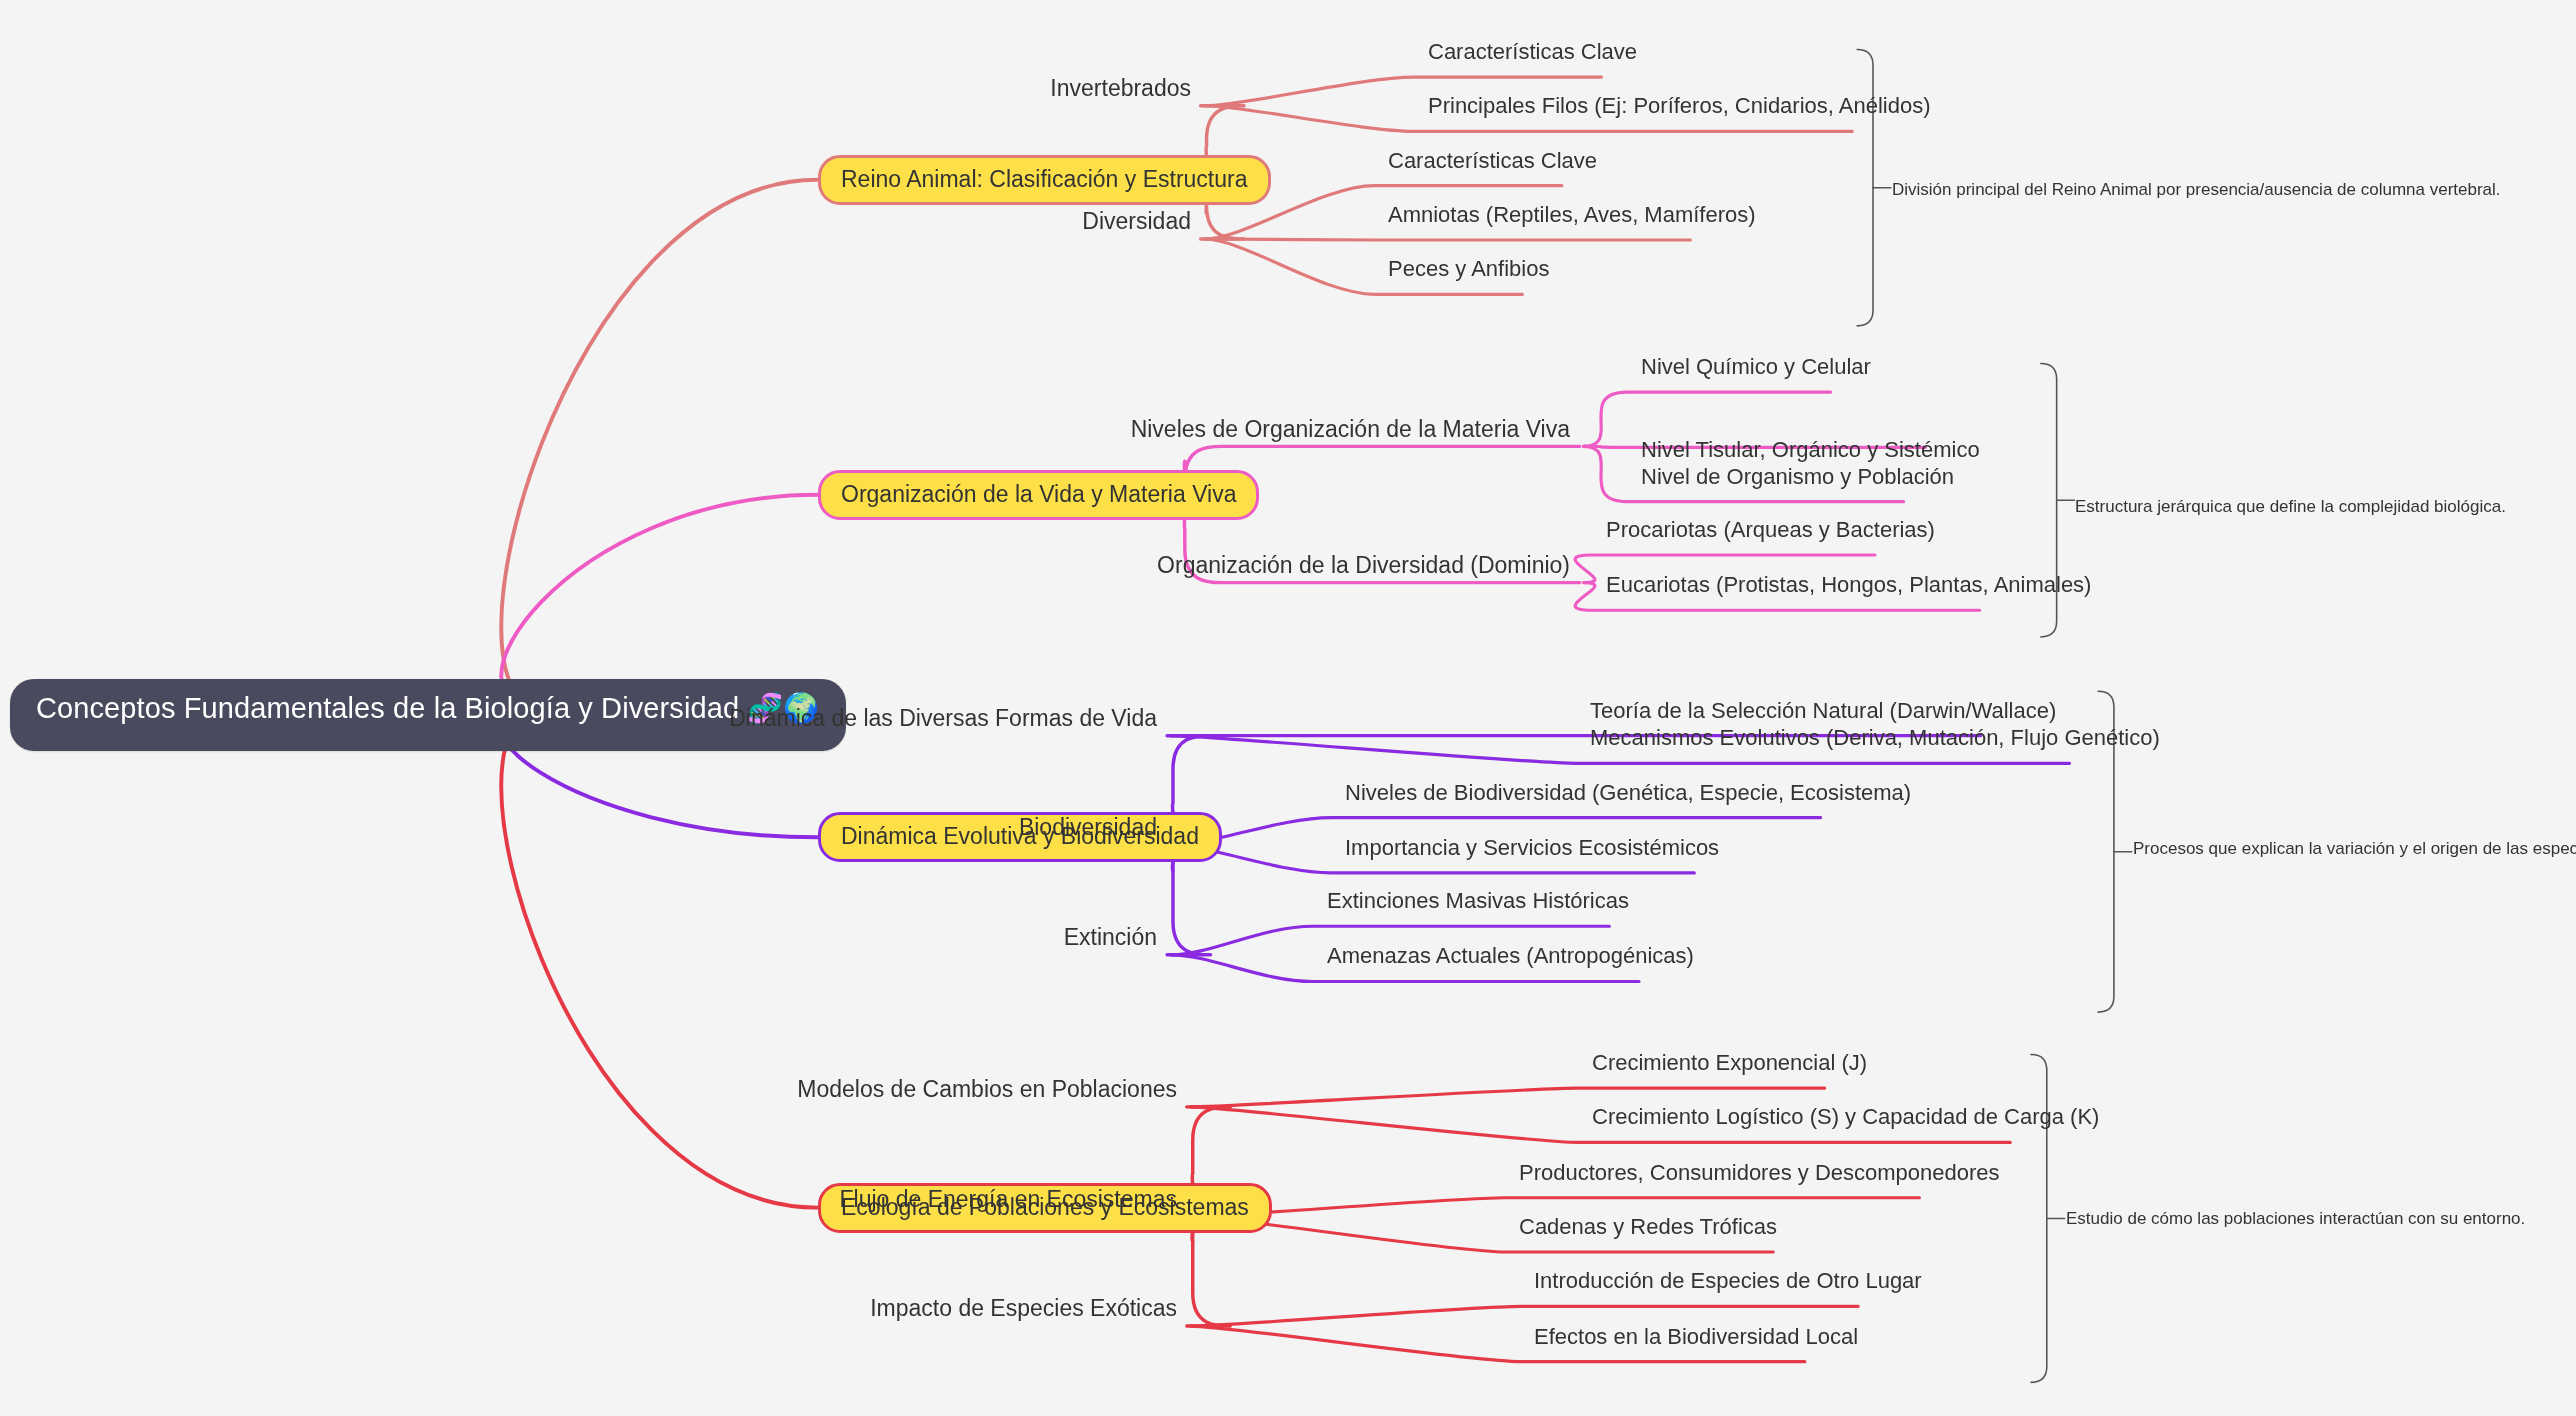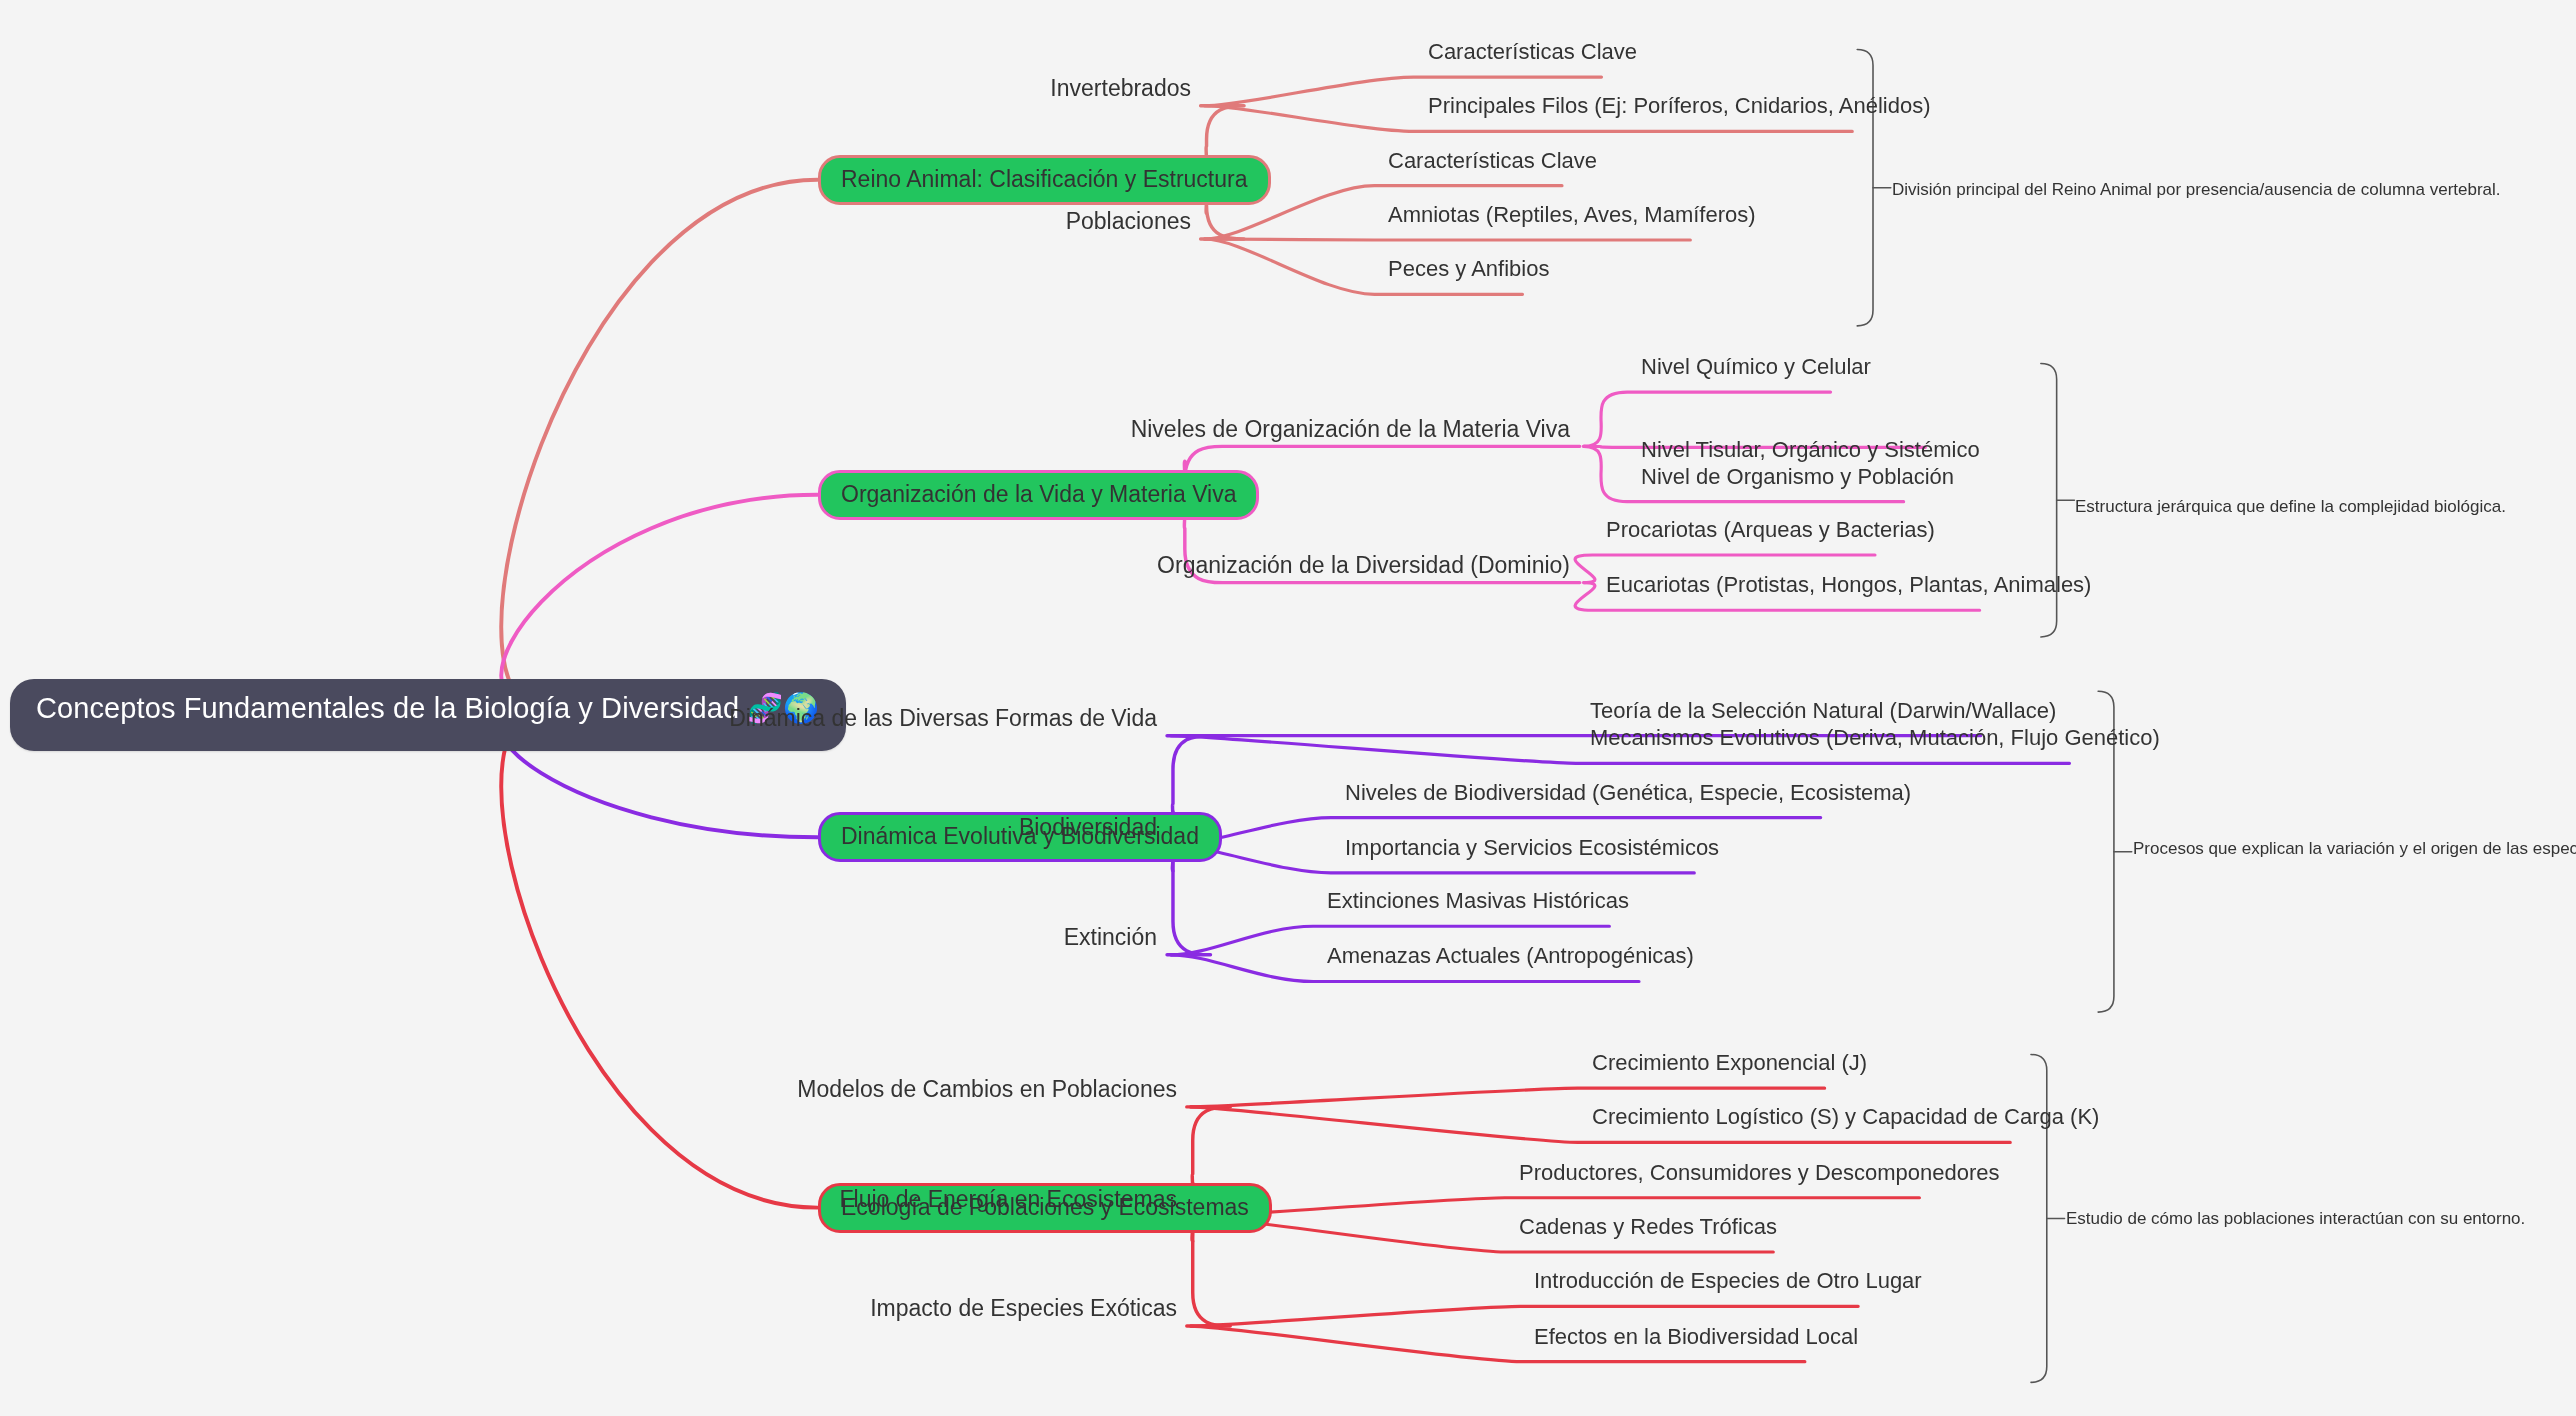--- a/index.html
+++ b/index.html
@@ -21,21 +21,21 @@
     background:#4a4a5e;color:#ffffff;
     border-radius:24px;
     padding:12px 26px 26px 26px;
     font-size:29px;
     letter-spacing:0.1px;
     box-shadow:0 1px 2px rgba(0,0,0,.12);
   }
 
   
   .pill{
-    background:#22c55e;
+    background:#fde047;
     border:3px solid #ccc;
     border-radius:22px;
     padding:8px 20px 9px 20px;
     font-size:23px;
     color:#333333;
     transform:translateY(-50%);
   }
   .pill.c1{border-color:#e07a7a;}
   .pill.c2{border-color:#ef5bc4;}
   .pill.c3{border-color:#8a2be2;}
@@ -143,21 +143,21 @@
       <path d="M 2057 1068 Q 2073 1068 2073 1084
               L 2073 1384 Q 2073 1400 2057 1400" fill="none" stroke="#555555" stroke-width="1.6" stroke-linecap="round" stroke-linejoin="round"></path>
       <path d="M 2073 1234 L 2091 1234" fill="none" stroke="#555555" stroke-width="1.6" stroke-linecap="round" stroke-linejoin="round"></path>
     </svg>
   <div id="nodes">
       <div class="node root" style="background: rgb(74, 74, 94); color: rgb(255, 255, 255);">Conceptos Fundamentales de la Biología y Diversidad 🧬🌍</div>
       <div class="node pill c1" style="left: 818px; top: 180px;">Reino Animal: Clasificación y Estructura</div>
       <div class="node lbl2" style="left: 1201px; top: 88px;">Invertebrados</div>
       <div class="node lbl3" style="left: 1426px; top: 77px;">Características Clave</div>
       <div class="node lbl3" style="left: 1426px; top: 131px;">Principales Filos (Ej: Poríferos, Cnidarios, Anélidos)</div>
-      <div class="node lbl2" style="left: 1201px; top: 221px;">Poblaciones</div>
+      <div class="node lbl2" style="left: 1201px; top: 221px;">Diversidad</div>
       <div class="node lbl3" style="left: 1386px; top: 186px;">Características Clave</div>
       <div class="node lbl3" style="left: 1386px; top: 240px;">Amniotas (Reptiles, Aves, Mamíferos)</div>
       <div class="node lbl3" style="left: 1386px; top: 294px;">Peces y Anfibios</div>
       <div class="node anno" style="left: 1892px; top: 190px;">División principal del Reino Animal por presencia/ausencia de columna vertebral.</div>
       <div class="node pill c2" style="left: 818px; top: 495px;">Organización de la Vida y Materia Viva</div>
       <div class="node lbl2" style="left: 1580px; top: 429px;">Niveles de Organización de la Materia Viva</div>
       <div class="node lbl3" style="left: 1639px; top: 392px;">Nivel Químico y Celular</div>
       <div class="node lbl3" style="left: 1639px; top: 447px; margin-top: 28px;">Nivel Tisular, Orgánico y Sistémico</div>
       <div class="node lbl3" style="left: 1639px; top: 502px;">Nivel de Organismo y Población</div>
       <div class="node lbl2" style="left: 1580px; top: 565px;">Organización de la Diversidad (Dominio)</div>

